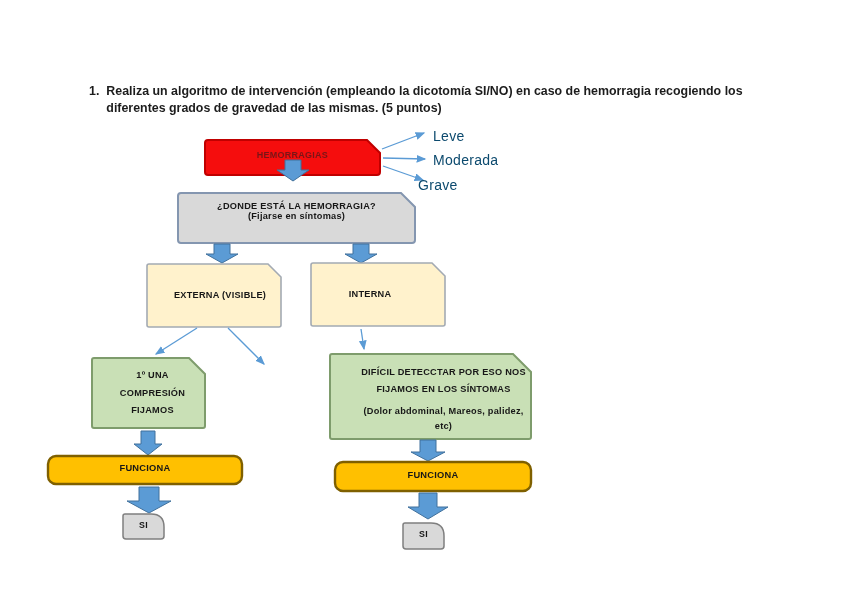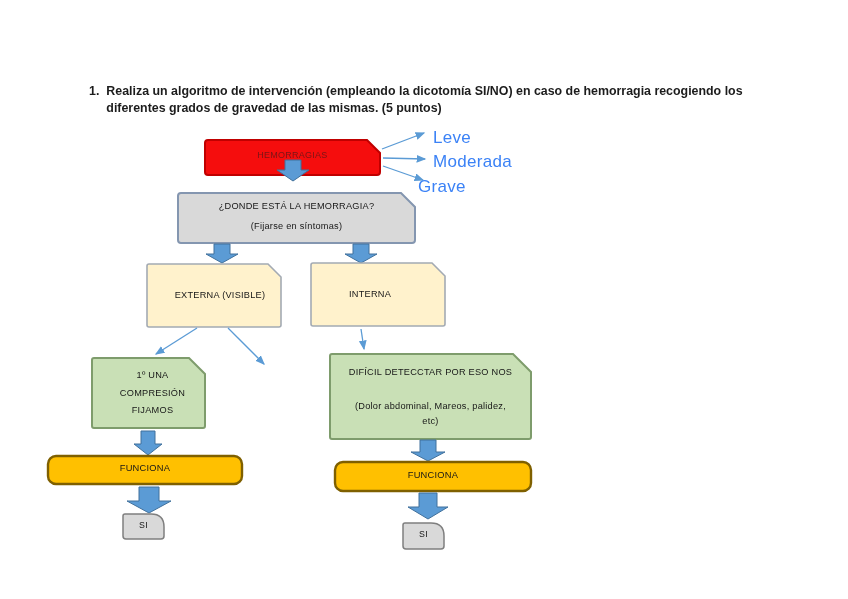--- a/index.html
+++ b/index.html
@@ -23,42 +23,42 @@
     line-height: 16.8px;
     font-weight: 700;
     color: #1c1c1c;
   }
   .qnum { flex: 0 0 auto; }
   .qtext { flex: 1 1 auto; }
 
   .nlabel {
     position: absolute;
     text-align: center;
-    font-weight: 400;
+    font-weight: 700;
     color: #171717;
     letter-spacing: 0.25px;
   }
   .lbl-hemorragias { left: 205px; top: 150px; width: 175px; font-size: 9px; color: #7a1517; }
   .lbl-donde  { left: 178px; top: 201px; width: 237px; font-size: 9.2px; }
-  .lbl-donde .l2 { margin-top: 10px; }
+  .lbl-donde .l2 { }
   .lbl-externa { left: 147px; top: 290px; width: 146px; font-size: 9.2px; }
   .lbl-interna { left: 311px; top: 289px; width: 118px; font-size: 9.2px; }
   .lbl-compresion { left: 92px; top: 367px; width: 121px; font-size: 9.2px; line-height: 17.5px; }
-  .lbl-dificil { left: 330px; top: 364px; width: 201px; font-size: 9.2px; line-height: 17px; }
-  .lbl-dificil .group2 { margin-top: 18px; line-height: 15px; }
+  .lbl-dificil { left: 330px; top: 364px; width: 201px; font-size: 9.2px; line-height: 17px; padding-left: 13px; }
+  .lbl-dificil .group2 { margin-top: 6px; line-height: 15px; }
   .lbl-funciona-left  { left: 48px;  top: 463px; width: 194px; font-size: 9.3px; }
   .lbl-funciona-right { left: 335px; top: 470px; width: 196px; font-size: 9.3px; }
   .lbl-si-left  { left: 123px; top: 520px; width: 41px; font-size: 8.8px; }
   .lbl-si-right { left: 403px; top: 529px; width: 41px; font-size: 8.8px; }
 
   .severity {
     position: absolute;
-    font-size: 17px;
+    font-size: 14px;
     font-weight: 400;
-    color: #3b82f6;
+    color: #0c4a6e;
     letter-spacing: 0.3px;
   }
   .sev-leve     { left: 433px; top: 128px; }
   .sev-moderada { left: 433px; top: 152px; }
   .sev-grave    { left: 418px; top: 177px; }
 </style>
 </head>
 <body>
 
 <div class="page">
@@ -132,20 +132,21 @@
   <div class="nlabel lbl-interna">INTERNA</div>
 
   <div class="nlabel lbl-compresion">
     <div>1º UNA</div>
     <div>COMPRESIÓN</div>
     <div>FIJAMOS</div>
   </div>
 
   <div class="nlabel lbl-dificil">
     <div>DIFÍCIL DETECCTAR POR ESO NOS</div>
+    <div>FIJAMOS EN LOS SÍNTOMAS</div>
     <div class="group2">
       <div>(Dolor abdominal, Mareos, palidez,</div>
       <div>etc)</div>
     </div>
   </div>
 
   <div class="nlabel lbl-funciona-left">FUNCIONA</div>
   <div class="nlabel lbl-funciona-right">FUNCIONA</div>
   <div class="nlabel lbl-si-left">SI</div>
   <div class="nlabel lbl-si-right">SI</div>

